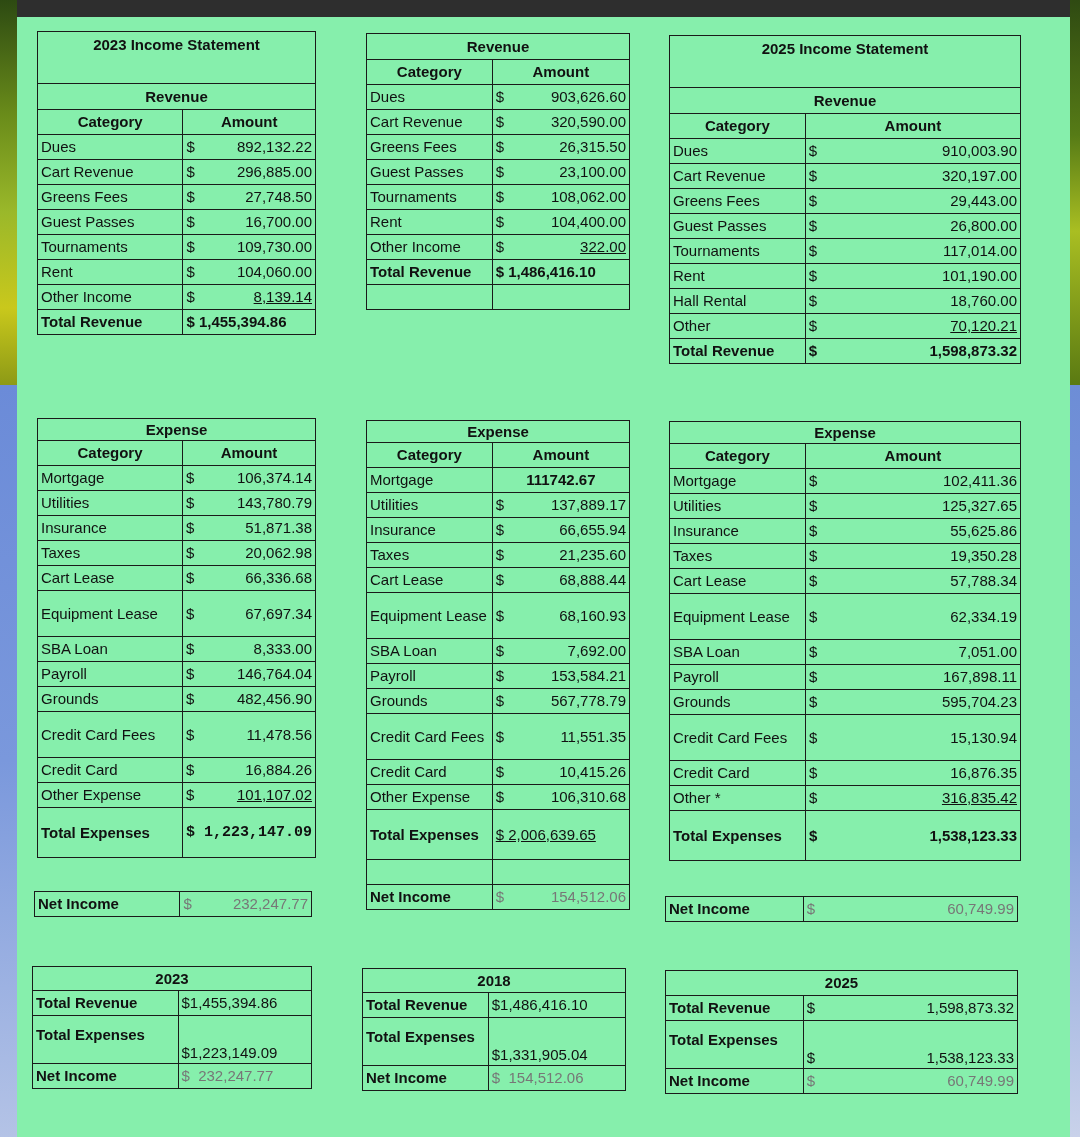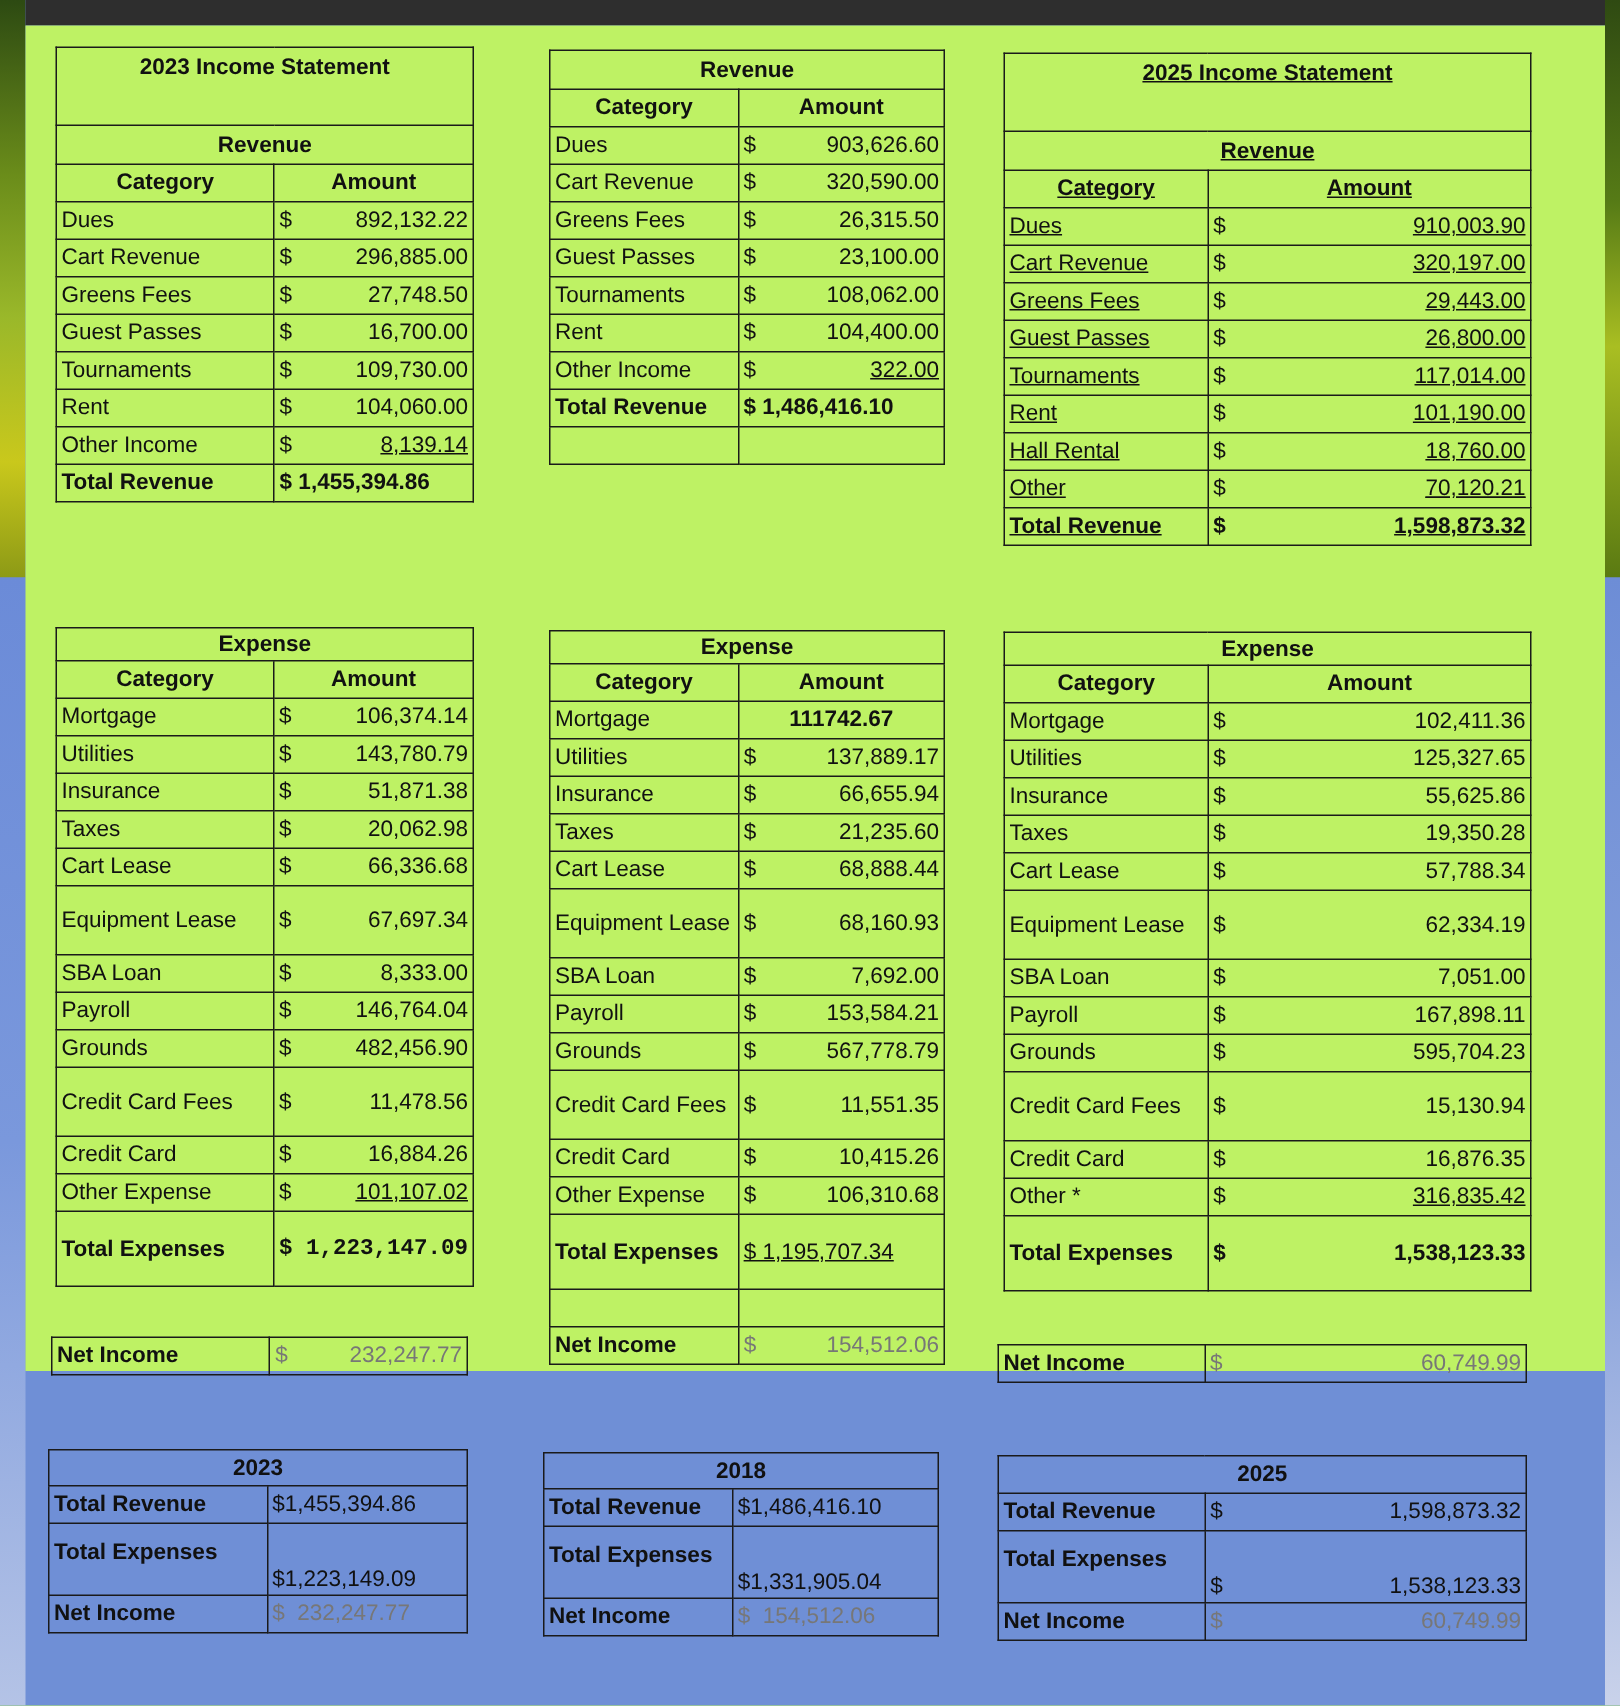--- a/index.html
+++ b/index.html
@@ -23,22 +23,22 @@
   }
   .bg-right-low {
     position: absolute; right: 0; top: 385px; width: 10px; height: 752px;
     background: linear-gradient(180deg, #6d8dd6 0%, #8aa3dc 60%, #c9d2ea 100%);
   }
   .topbar {
     position: absolute; left: 17px; top: 0; width: 1053px; height: 17px;
     background: #2e2e2e;
   }
   .page {
-    position: absolute; left: 17px; top: 17px; width: 1053px; height: 897px;
-    background: #bef264;
+    position: absolute; left: 17px; top: 17px; width: 1053px; height: 1120px;
+    background: #86efac;
   }
   .sheet {
     position: absolute;
     border-collapse: collapse;
     color: #111;
     font-family: "Liberation Sans", sans-serif;
     font-size: 15px;
   }
   .sheet td {
     border: 1.6px solid #1a1a1a;
@@ -168,21 +168,21 @@
       <td class="bold">Total Revenue</td>
       <td class="bold">$ 1,486,416.10</td>
     </tr>
     <tr>
           <td class="empty"></td>
           <td class="empty"></td>
         </tr>
   </tbody>
     </table>
 
-  <table class="sheet" style="left:652px; top:18px; width:352px;text-decoration:underline;">
+  <table class="sheet" style="left:652px; top:18px; width:352px;">
     <colgroup>
         <col style="width:136px">
         <col style="width:216px">
       </colgroup>
     <tbody>
         <tr>
           <td colspan="2" class="title-cell">2025 Income Statement</td>
         </tr>
     <tr>
           <td colspan="2" class="section">Revenue</td>
@@ -354,21 +354,21 @@
     <tr>
           <td>Credit Card</td>
           <td class="amt"><span class="d">$</span><span>10,415.26</span></td>
         </tr>
     <tr>
           <td>Other Expense</td>
           <td class="amt"><span class="d">$</span><span>106,310.68</span></td>
         </tr>
     <tr>
       <td class="bold" style="height:50px;">Total Expenses</td>
-      <td class="ul" style="height:50px;">$ 1,195,707.34</td>
+      <td class="ul" style="height:50px;">$ 2,006,639.65</td>
     </tr>
     <tr>
           <td class="empty"></td>
           <td class="empty"></td>
         </tr>
     <tr>
       <td class="bold">Net Income</td>
       <td class="amt grey"><span class="d">$</span><span>154,512.06</span></td>
     </tr>
   </tbody>

